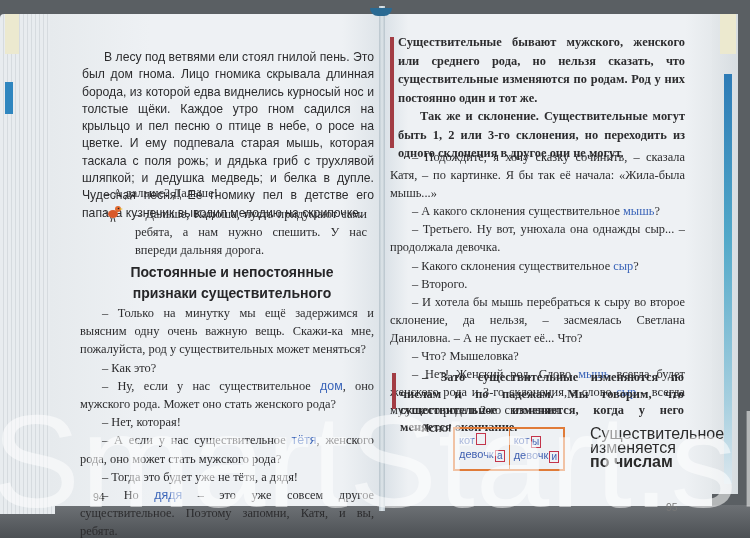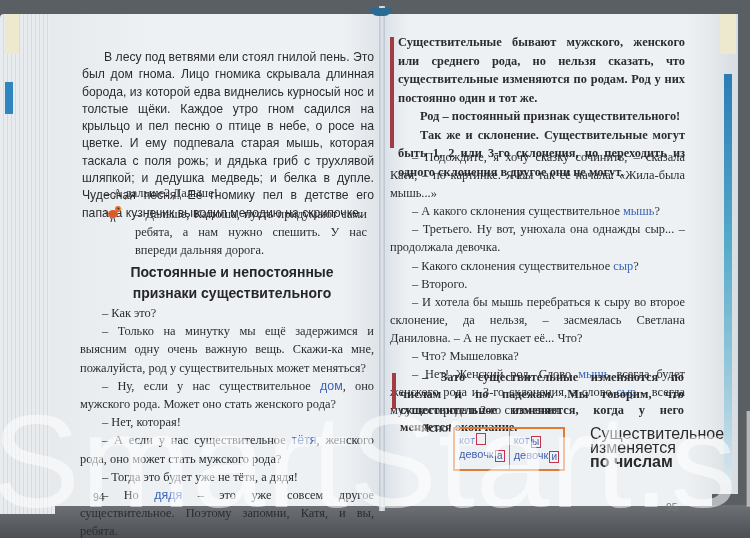--- a/index.html
+++ b/index.html
@@ -76,35 +76,34 @@
 <div class="text serif" style="left:135px;top:205px;width:232px;line-height:18px;">
   <p class="p">– Дальше, Катюша, пусть придумают сами ребята, а нам нужно спешить. У нас впереди дальняя дорога.</p>
 </div>
 
 <div class="heading">
   <div>Постоянные и непостоянные</div>
   <div>признаки существительного</div>
 </div>
 
 <div class="text serif" style="left:80px;top:304px;width:294px;line-height:18.2px;">
+  <p class="p ind">– Только на минутку мы ещё задержимся и выясним одну очень важную вещь. Скажи-ка мне, пожалуйста, род у существительных может меняться?</p>
   <p class="p ind">– Как это?</p>
-  <p class="p ind">– Только на минутку мы ещё задержимся и выясним одну очень важную вещь. Скажи-ка мне, пожалуйста, род у существительных может меняться?</p>
   <p class="p ind"><span>– Ну, если у нас существительное </span><span class="blue sans">дом</span><span>, оно мужского рода. Может оно стать женского рода?</span></p>
   <p class="p ind">– Нет, которая!</p>
   <p class="p ind"><span>– А если у нас существительное </span><span class="blue sans">тётя</span><span>, женского рода, оно может стать мужского рода?</span></p>
   <p class="p ind">– Тогда это будет уже не тётя, а дядя!</p>
   <p class="p ind"><span>– Но </span><span class="blue sans">дядя</span><span> – это уже совсем другое существительное. Поэтому запомни, Катя, и вы, ребята.</span></p>
 </div>
 
 <div class="pagenum" style="left:93px;top:491px;">94</div>
 
 <div class="redbar" style="left:390px;top:37px;height:111px;"></div>
 <div class="text serif bold" style="left:398px;top:33px;width:287px;line-height:18.5px;">
   <p class="p">Существительные бывают мужского, женского или среднего рода, но нельзя сказать, что существительные изменяются по родам. Род у них постоянно один и тот же.</p>
-  <p class="p ind">Род – постоянный признак существительного!</p>
   <p class="p ind">Так же и склонение. Существительные могут быть 1, 2 или 3-го склонения, но переходить из одного склонения в другое они не могут.</p>
 </div>
 
 <div class="text serif" style="left:390px;top:148px;width:295px;line-height:18.1px;">
   <p class="p ind">– Подождите, я хочу сказку сочинить, – сказала Катя, – по картинке. Я бы так её начала: «Жила-была мышь...»</p>
   <p class="p ind"><span>– А какого склонения существительное </span><span class="blue">мышь</span><span>?</span></p>
   <p class="p ind">– Третьего. Ну вот, унюхала она однажды сыр... – продолжала девочка.</p>
   <p class="p ind"><span>– Какого склонения существительное </span><span class="blue">сыр</span><span>?</span></p>
   <p class="p ind">– Второго.</p>
   <p class="p ind">– И хотела бы мышь перебраться к сыру во второе склонение, да нельзя, – засмеялась Светлана Даниловна. – А не пускает её... Что?</p>

